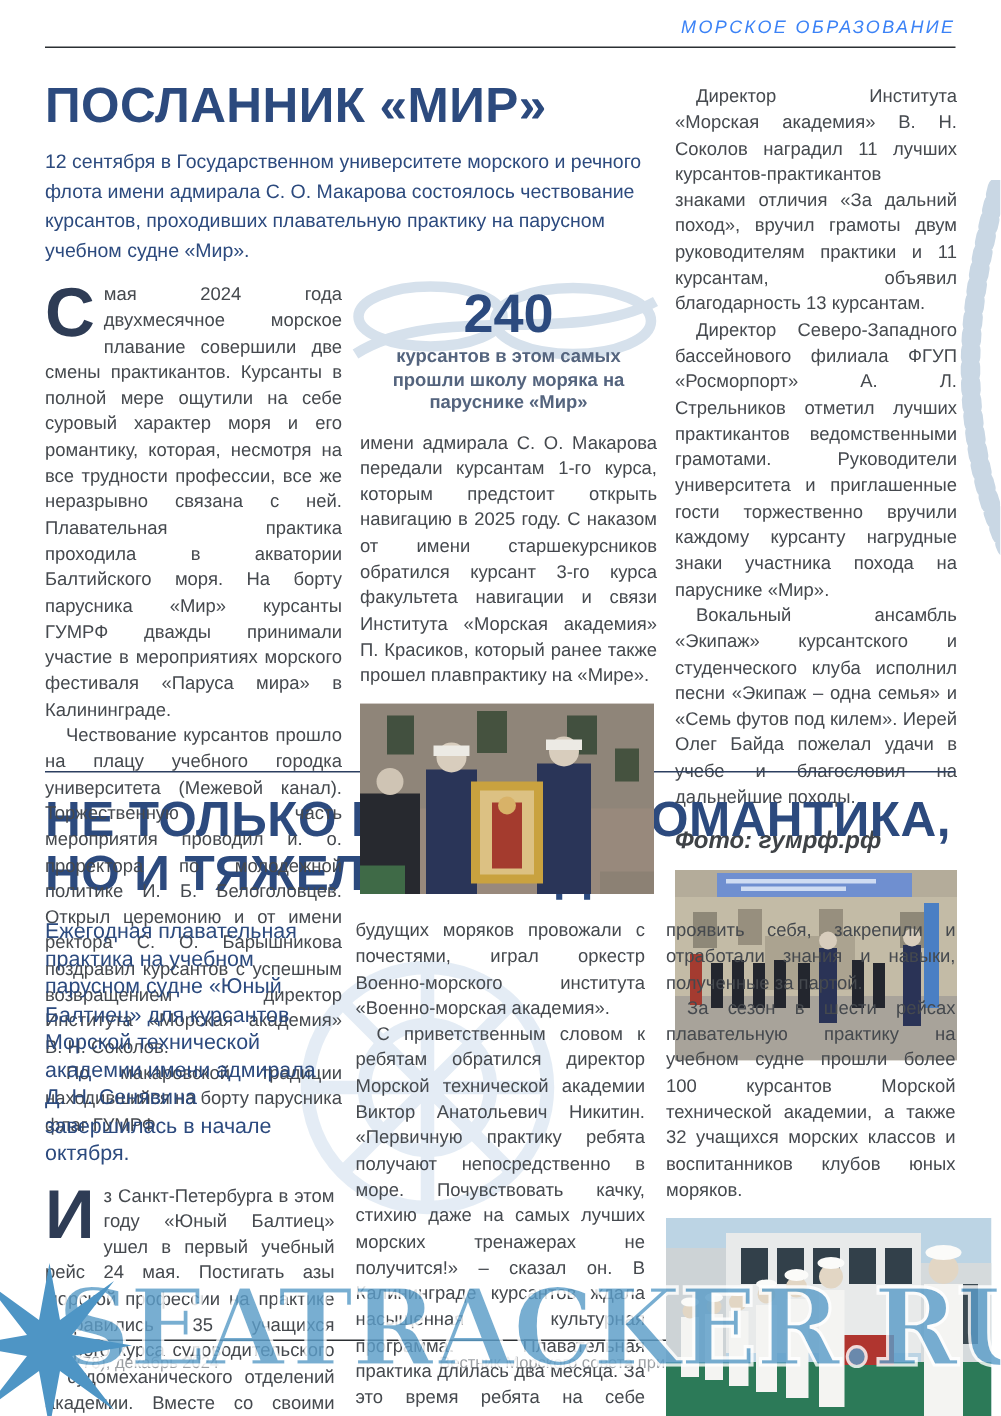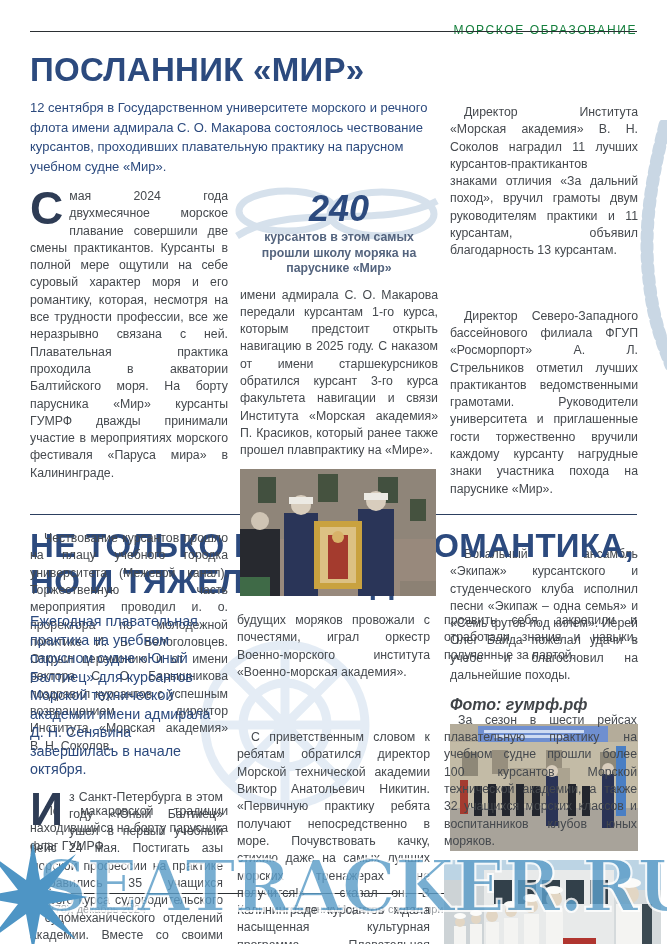--- a/index.html
+++ b/index.html
@@ -3,47 +3,47 @@
 <meta charset="utf-8">
 <style>
   html,body{margin:0;padding:0;background:#ffffff;}
   .page{
     position:relative;width:667px;height:944px;background:#ffffff;
     font-family:"Liberation Sans",sans-serif;overflow:hidden;
     color:#45494e;
   }
   
   .hdr-label{
-    position:absolute;top:23px;right:30px;font-size:12px;letter-spacing:1.6px;
-    color:#15803d;font-weight:400;
+    position:absolute;top:11px;right:30px;font-size:12px;letter-spacing:1.6px;
+    color:#3b82f6;font-weight:400;font-style:italic;
   }
   .hdr-line{position:absolute;top:31px;left:30px;width:607px;height:1px;background:#2b2f33;}
   
   .title{
     font-size:33px;line-height:36px;font-weight:700;color:#2c4a7e;
     letter-spacing:.3px;margin:0;
   }
   .lead{
     font-size:13px;line-height:19.5px;color:#2c4a7e;margin:10px 0 0 0;font-weight:400;
   }
   .body-p{
     font-size:12.3px;line-height:17.3px;margin:0;text-align:justify;color:#45494e;
   }
-  .body-p.indent{text-indent:14px;margin-top:48px;}
+  .body-p.indent{text-indent:14px;}
   .dropcap{
     float:left;font-size:46px;line-height:36px;font-weight:700;color:#2e3c55;
     padding:2px 6px 0 0;
   }
   
   .a1{position:absolute;left:30px;top:52px;width:408px;}
   .a1 .cols{display:flex;gap:12px;margin-top:12px;}
   .a1 .col{flex:1;min-width:0;position:relative;}
   .a1-right{position:absolute;left:450px;top:56px;width:188px;}
   .stat{position:relative;text-align:center;margin:2px 0 10px 0;z-index:1;}
-  .stat-num{font-size:36px;line-height:38px;font-weight:700;color:#2c4a7e;font-style:italic;}
+  .stat-num{font-size:36px;line-height:38px;font-weight:700;color:#2c4a7e;}
   .stat-cap{font-size:12.3px;line-height:15.5px;font-weight:700;color:#54647e;margin-top:2px;}
   .photo-credit{
     font-size:16px;font-style:italic;font-weight:700;color:#3f4347;
     text-align:left;margin:12px 0 10px 0;
   }
   .photo{display:block;margin-top:10px;}
   
   .a2{
     position:absolute;left:30px;top:514px;width:607px;
     border-top:1px solid #2c3f60;padding-top:13px;

